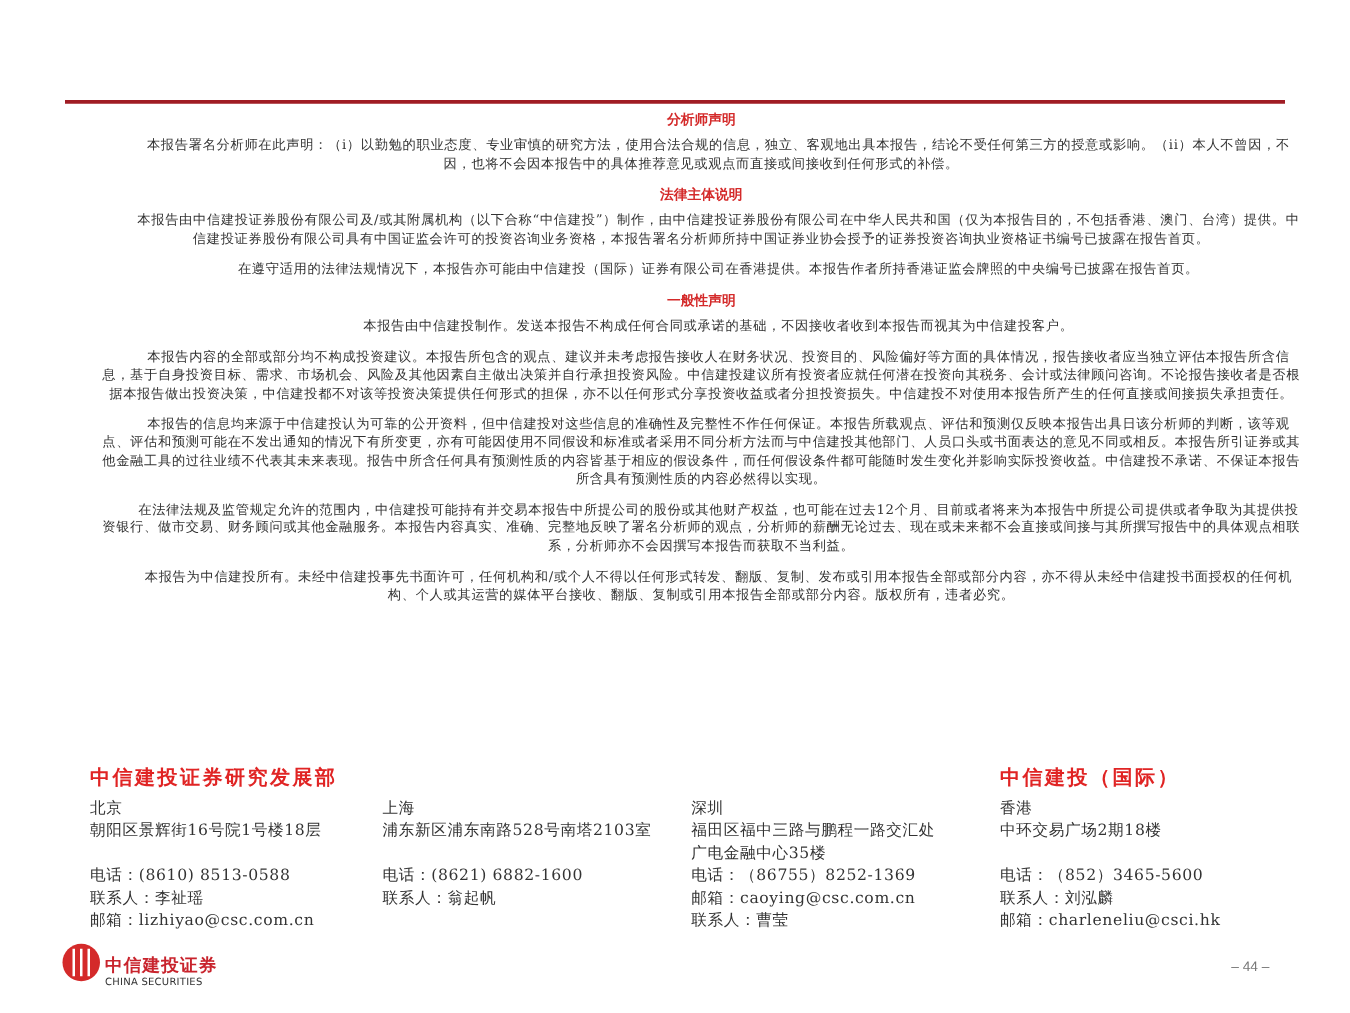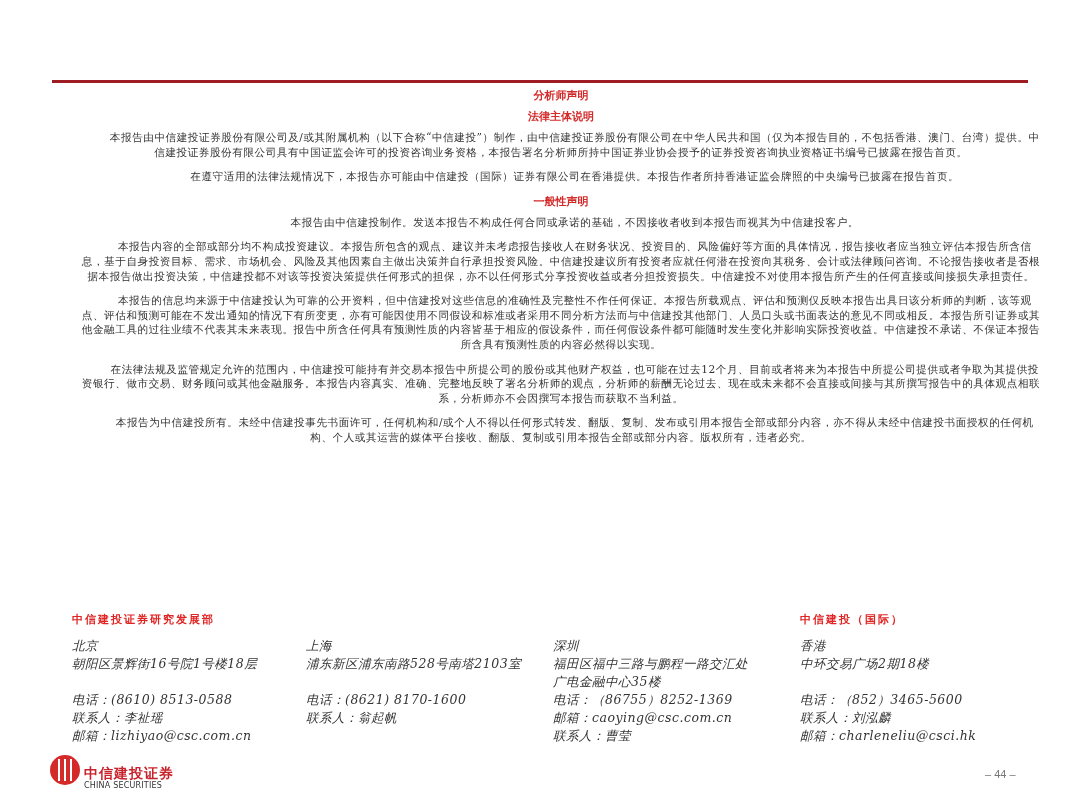--- a/index.html
+++ b/index.html
@@ -3,39 +3,40 @@
 <meta charset="utf-8">
 <style>
   html, body { margin: 0; padding: 0; background: #ffffff; }
   body { width: 1080px; height: 810px; position: relative; overflow: hidden;
          font-family: "DejaVu Serif", "Liberation Serif", serif; color: #333; }
   .rule { position: absolute; left: 52px; top: 80px; width: 976px; height: 3px; background: #a01c24; }
   .content { position: absolute; left: 81px; top: 88px; width: 960px; text-align: center; }
   .h { color: #d42a2a; font-weight: bold; font-size: 11px; line-height: 16px; margin: 0 0 5px 0; }
   .p { font-size: 10.6px; line-height: 14.6px; margin: 0 0 10px 0; text-indent: 2.6em; letter-spacing: 0.55px; color: #333; }
   .sec { margin-top: 2px; }
-  .org { position: absolute; color: #e02424; font-size: 11px; font-weight: bold; letter-spacing: 2px; font-family: "DejaVu Serif", serif; }
+  .org { position: absolute; color: #e02424; font-size: 16px; font-weight: bold; letter-spacing: 2px; font-family: "DejaVu Serif", serif; }
   .col { position: absolute; font-size: 12.5px; line-height: 18px; color: #333; letter-spacing: 0.5px; }
-  .col div { white-space: nowrap; font-style: italic; }
+  .col div { white-space: nowrap; }
   .logo { position: absolute; left: 50px; top: 749px; display: flex; align-items: center; }
   .logo-mark { width: 30px; height: 30px; border-radius: 50%; background: #d42a2a; position: relative; overflow: hidden; }
   .logo-mark span { position: absolute; top: 4px; width: 2px; height: 22px; background: #fff; }
   .logo-text { margin-left: 4px; }
   .logo-cn { color: #c8232c; font-weight: bold; font-size: 14px; line-height: 16px; letter-spacing: 1px; margin-top: 16px; }
   .logo-en { color: #333; font-weight: normal; font-size: 8px; line-height: 10px; font-family: "DejaVu Sans", sans-serif; letter-spacing: 0.2px; }
   .pagenum { position: absolute; left: 985px; top: 768px; font-size: 11px; color: #777; font-family: Liberation Sans, sans-serif; }
 </style>
 </head>
 <body>
 
 <div class="rule"></div>
 
 <div class="content">
   <div>
     <div class="h">分析师声明</div>
+    <div class="p">本报告署名分析师在此声明：（i）以勤勉的职业态度、专业审慎的研究方法，使用合法合规的信息，独立、客观地出具本报告，结论不受任何第三方的授意或影响。（ii）本人不曾因，不因，也将不会因本报告中的具体推荐意见或观点而直接或间接收到任何形式的补偿。</div>
   </div>
   <div class="sec">
     <div class="h">法律主体说明</div>
     <div class="p">本报告由中信建投证券股份有限公司及/或其附属机构（以下合称“中信建投”）制作，由中信建投证券股份有限公司在中华人民共和国（仅为本报告目的，不包括香港、澳门、台湾）提供。中信建投证券股份有限公司具有中国证监会许可的投资咨询业务资格，本报告署名分析师所持中国证券业协会授予的证券投资咨询执业资格证书编号已披露在报告首页。</div>
     <div class="p">在遵守适用的法律法规情况下，本报告亦可能由中信建投（国际）证券有限公司在香港提供。本报告作者所持香港证监会牌照的中央编号已披露在报告首页。</div>
   </div>
   <div class="sec">
     <div class="h">一般性声明</div>
     <div class="p">本报告由中信建投制作。发送本报告不构成任何合同或承诺的基础，不因接收者收到本报告而视其为中信建投客户。</div>
     <div class="p">本报告内容的全部或部分均不构成投资建议。本报告所包含的观点、建议并未考虑报告接收人在财务状况、投资目的、风险偏好等方面的具体情况，报告接收者应当独立评估本报告所含信息，基于自身投资目标、需求、市场机会、风险及其他因素自主做出决策并自行承担投资风险。中信建投建议所有投资者应就任何潜在投资向其税务、会计或法律顾问咨询。不论报告接收者是否根据本报告做出投资决策，中信建投都不对该等投资决策提供任何形式的担保，亦不以任何形式分享投资收益或者分担投资损失。中信建投不对使用本报告所产生的任何直接或间接损失承担责任。</div>
@@ -54,21 +55,21 @@
   <div style="height:18px"></div>
   <div>电话：(8610) 8513-0588</div>
   <div>联系人：李祉瑶</div>
   <div>邮箱：lizhiyao@csc.com.cn</div>
 </div>
 
 <div class="col" style="left:306px; top:637px;">
   <div>上海</div>
   <div>浦东新区浦东南路528号南塔2103室</div>
   <div style="height:18px"></div>
-  <div>电话：(8621) 8170-1600</div>
+  <div>电话：(8621) 6882-1600</div>
   <div>联系人：翁起帆</div>
 </div>
 
 <div class="col" style="left:553px; top:637px;">
   <div>深圳</div>
   <div>福田区福中三路与鹏程一路交汇处</div>
   <div style="height:18px">广电金融中心35楼</div>
   <div>电话：（86755）8252-1369</div>
   <div>邮箱：caoying@csc.com.cn</div>
   <div>联系人：曹莹</div>

